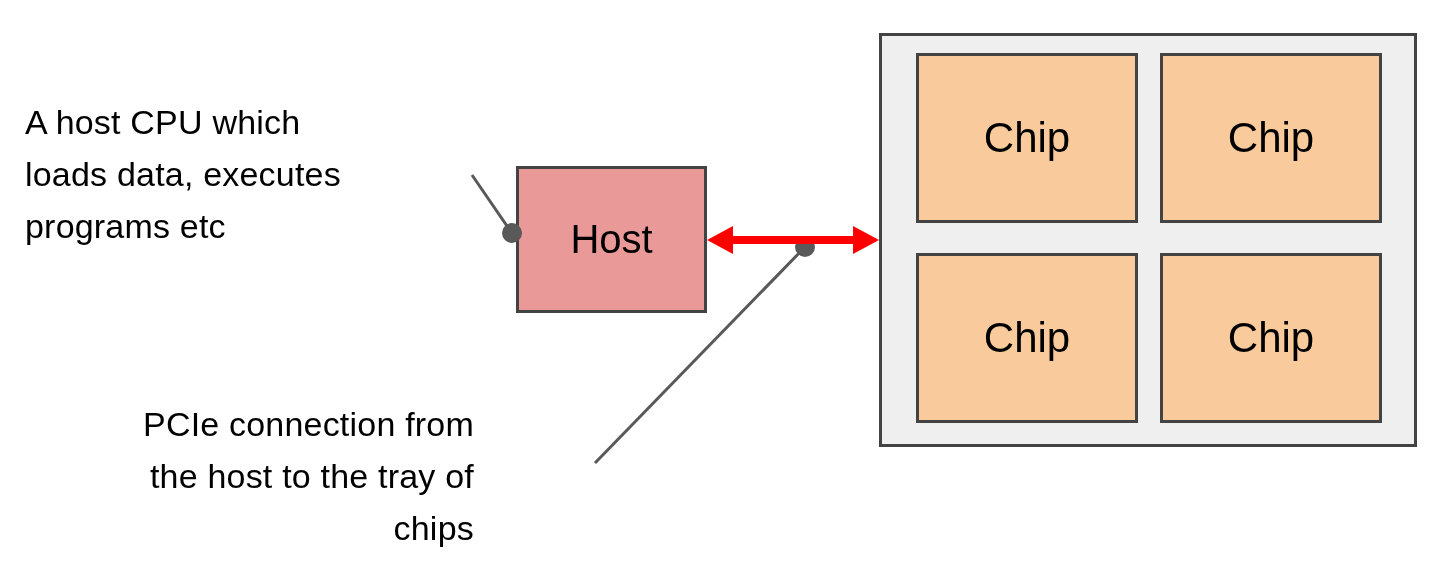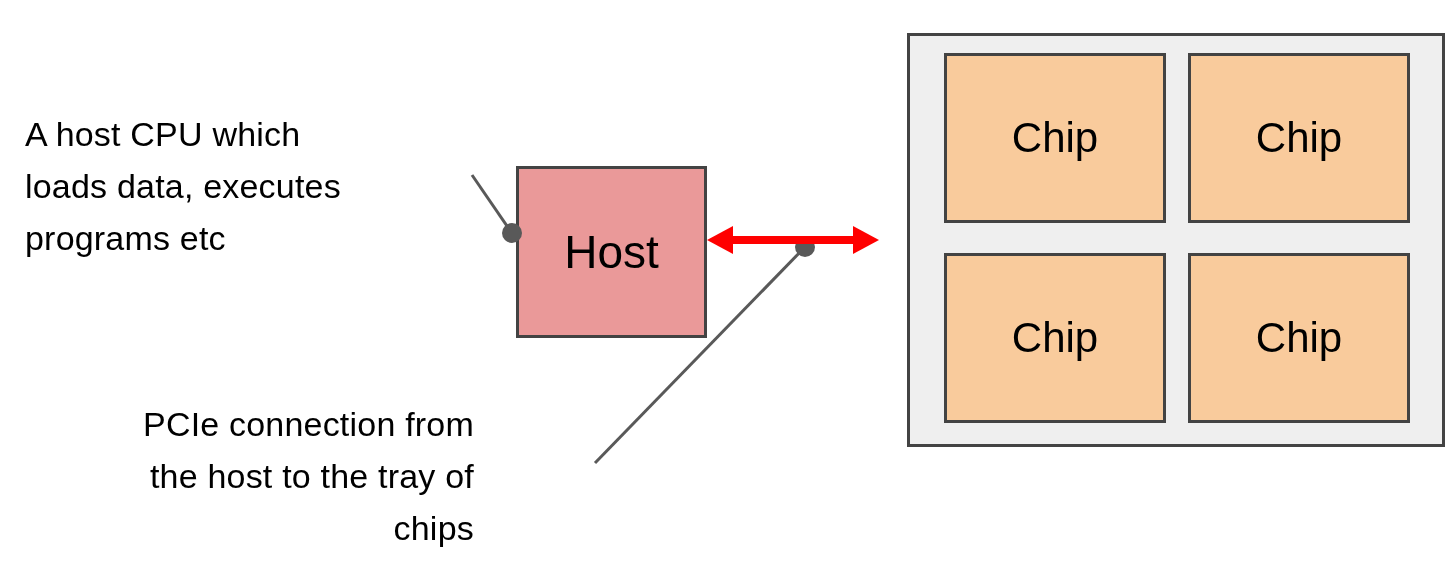--- a/index.html
+++ b/index.html
@@ -16,42 +16,42 @@
     overflow: hidden;
   }
   .annotation {
     position: absolute;
     color: #000000;
     font-size: 34px;
     line-height: 52px;
     white-space: pre-line;
     letter-spacing: 0.2px;
   }
-  .annotation.host-cpu { left: 25px; top: 96px; margin-top: 12px; }
+  .annotation.host-cpu { left: 25px; top: 96px; }
   .annotation.pcie     { left: 143px; top: 398px; text-align: right; }
 
   .host-box {
     position: absolute;
     left: 516px;
     top: 166px;
     width: 191px;
-    height: 172px;
+    height: 147px;
     background: var(--host-fill, #ea9999);
     border: 3px solid var(--border-color, #434343);
     box-sizing: border-box;
     display: flex;
     align-items: center;
     justify-content: center;
-    font-size: 46px;
+    font-size: 40px;
     color: #000000;
   }
 
   .tray {
     position: absolute;
-    left: 907px;
+    left: 879px;
     top: 33px;
     width: 538px;
     height: 414px;
     background: var(--tray-fill, #efefef);
     border: 3px solid var(--border-color, #434343);
     box-sizing: border-box;
     display: grid;
     grid-template-columns: 1fr 1fr;
     grid-template-rows: 1fr 1fr;
     padding: 17px 32px 21px 34px;

